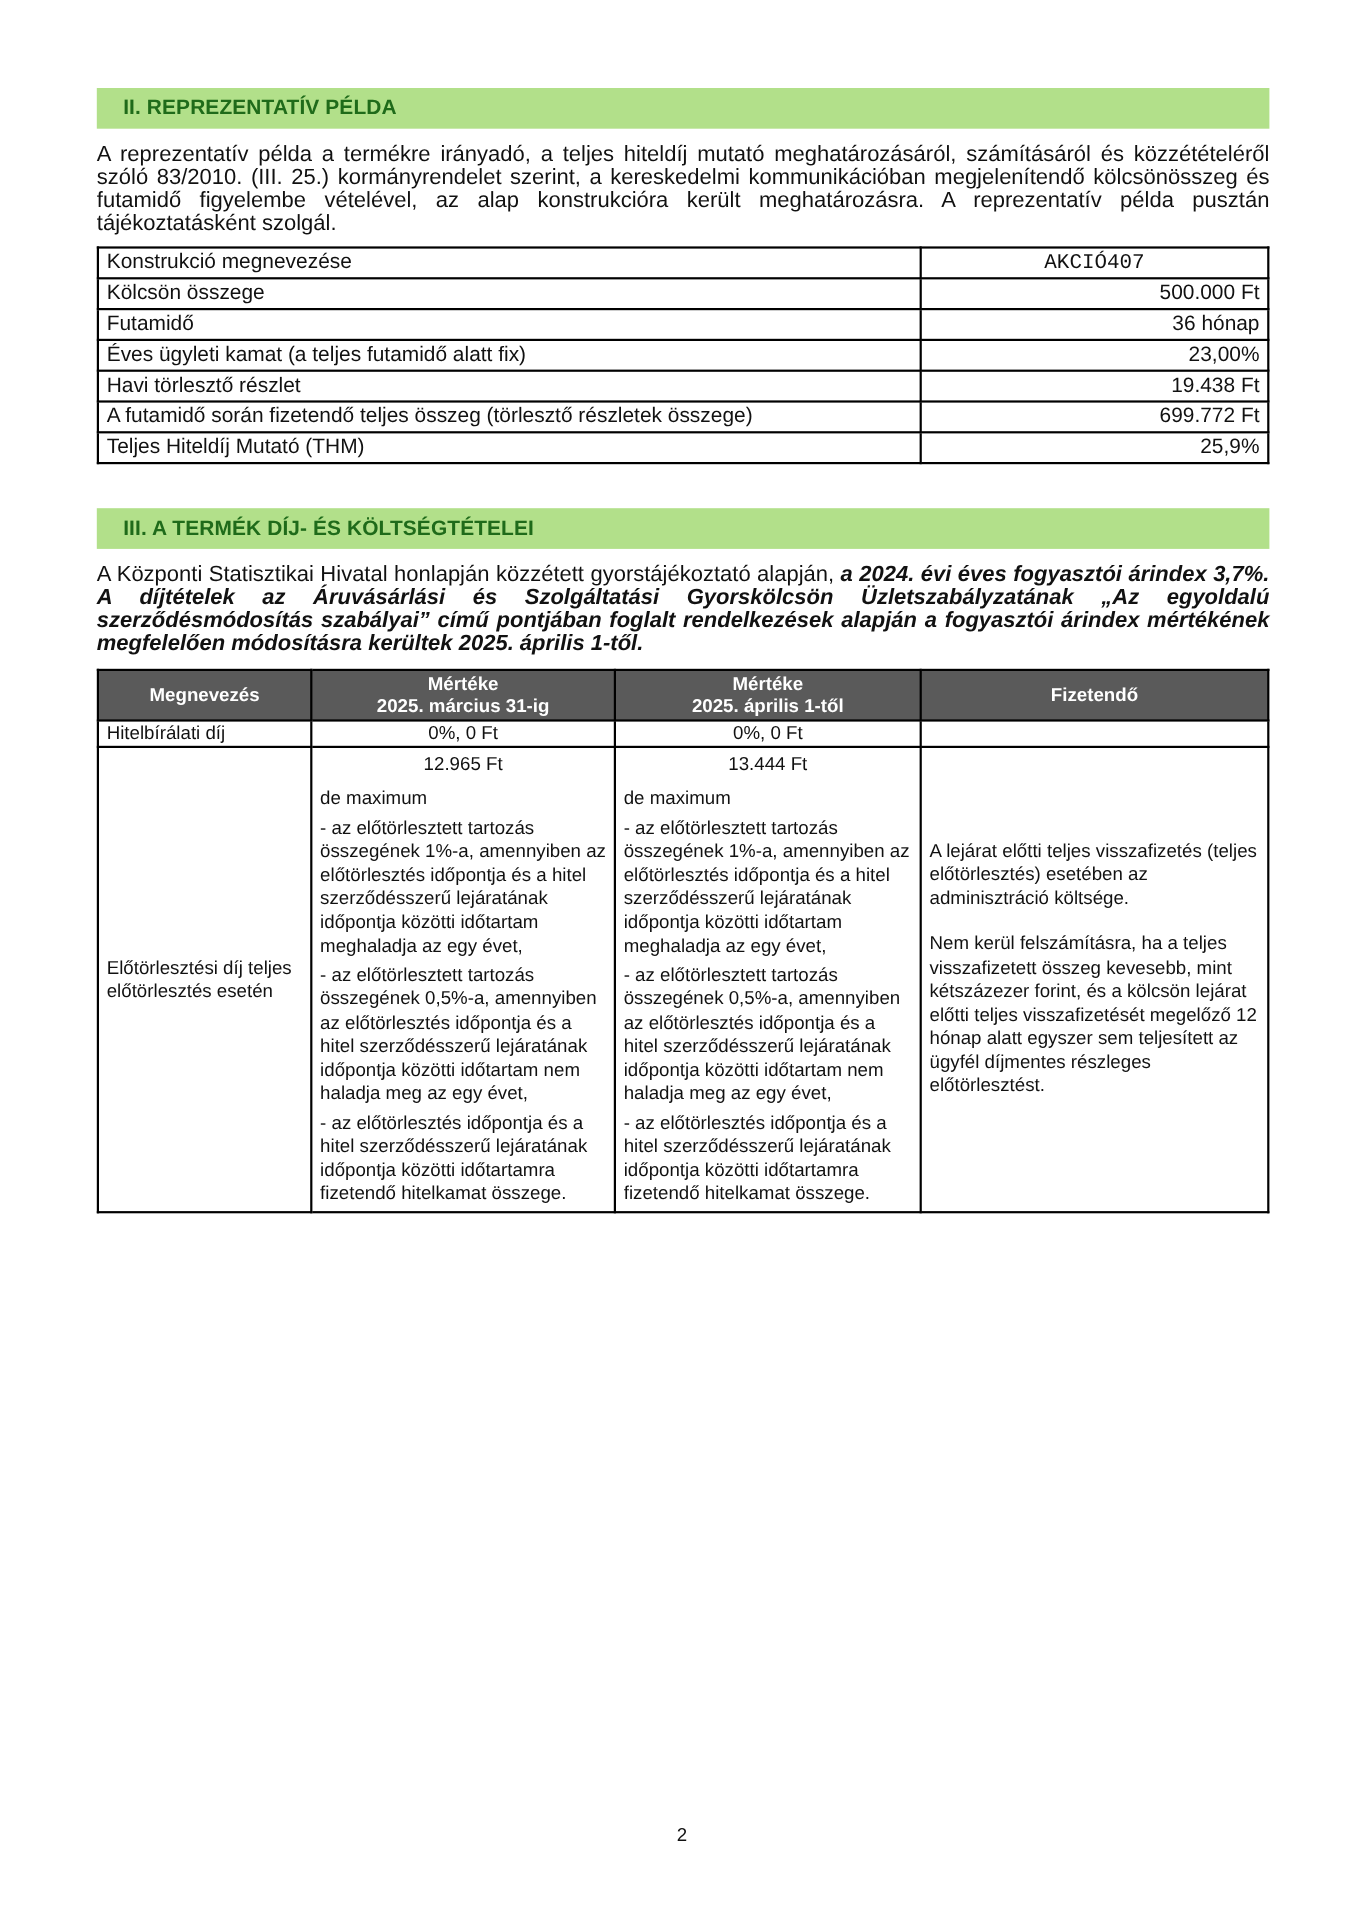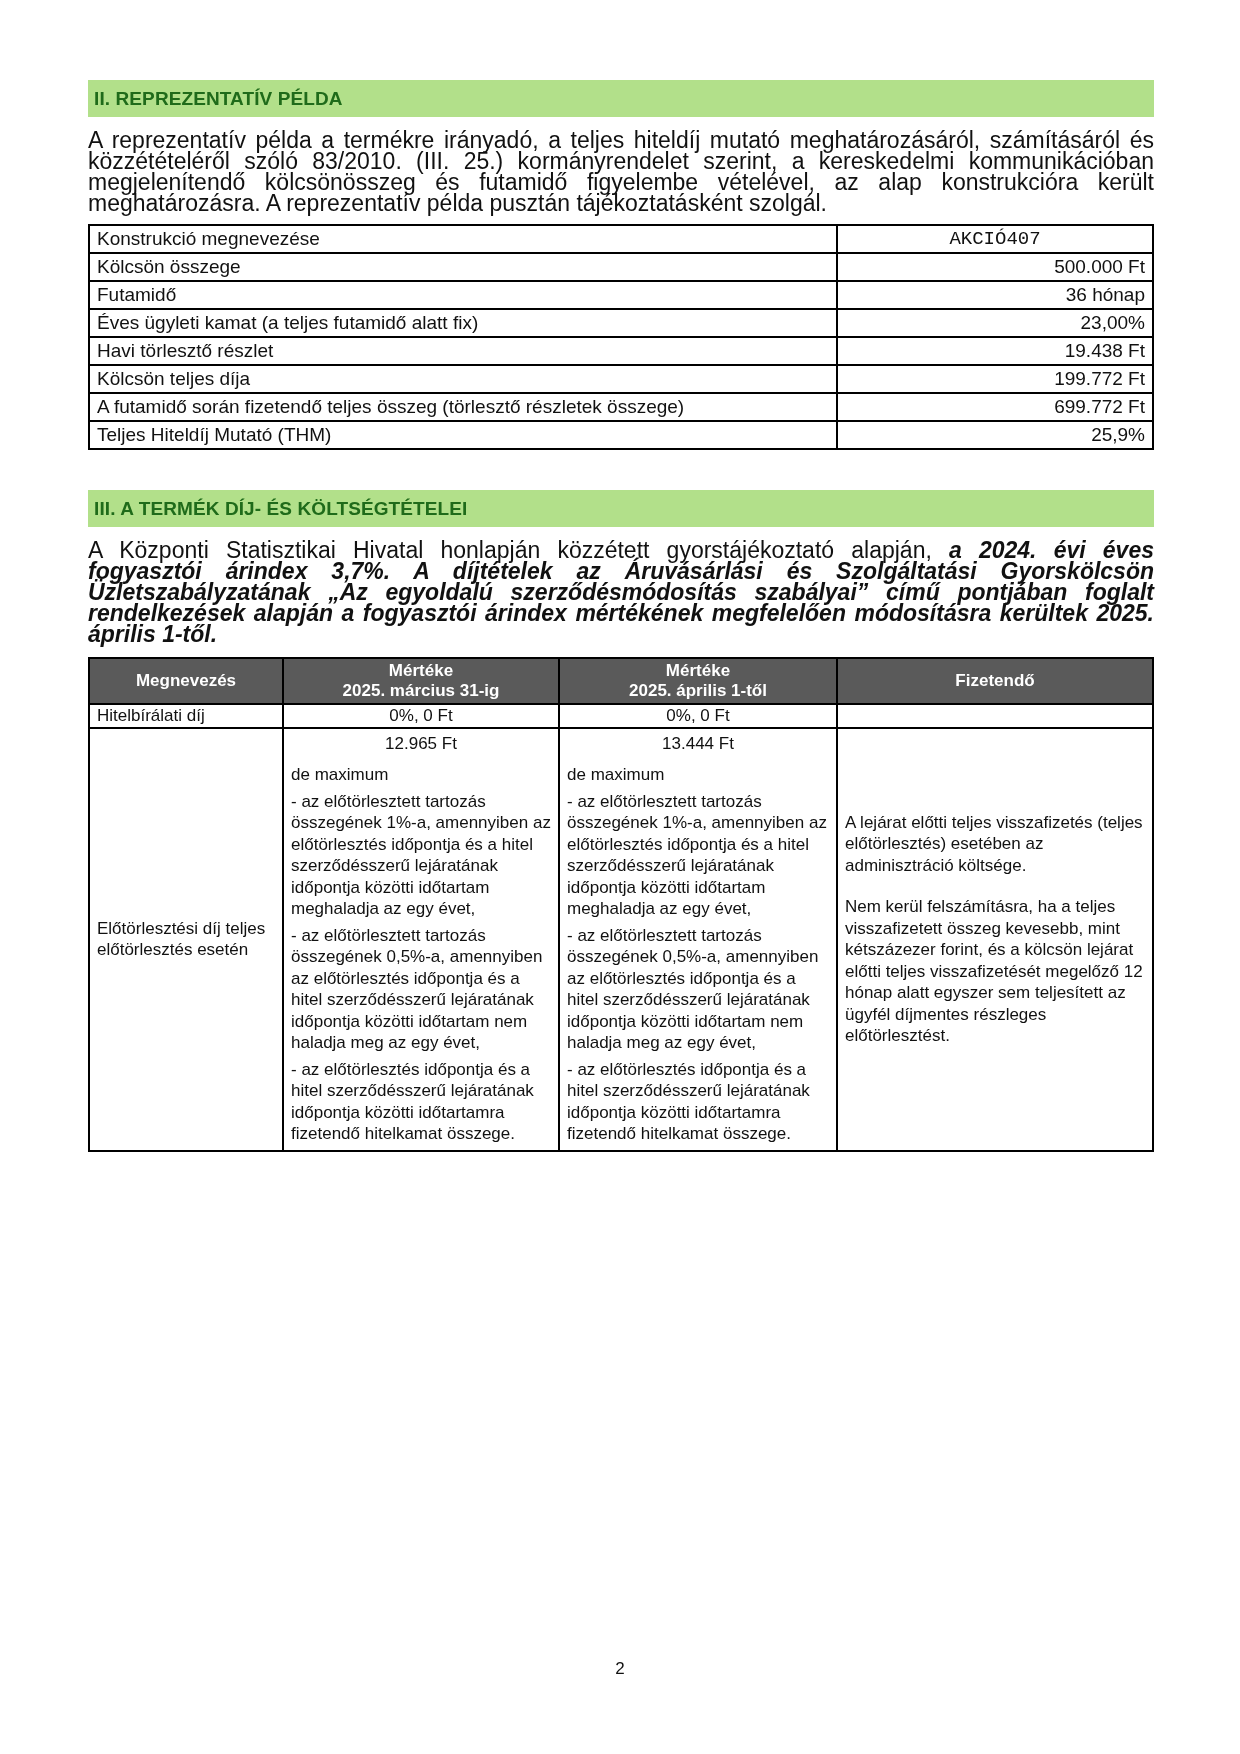--- a/index.html
+++ b/index.html
@@ -4,25 +4,25 @@
 <style>
   html, body { margin: 0; padding: 0; background: #ffffff; }
   body {
     width: 1240px; height: 1754px; position: relative;
     font-family: "Liberation Sans", sans-serif; color: #111;
     font-size: 17px;
   }
   .page { position: absolute; left: 88px; top: 80px; width: 1066px; }
   .section-band {
     background: #b2e08a; color: #1f6b1a; font-weight: bold;
-    font-size: 19px; height: 37px; line-height: 37px; padding-left: 6px;
+    font-size: 19px; height: 37px; line-height: 37px; padding-left: 24px;
     letter-spacing: 0.1px;
   }
   .para {
-    text-align: justify; line-height: 21px; margin: 13px 0 10px 0; font-size: 23px;
+    text-align: justify; line-height: 21px; margin: 13px 0 10px 0; font-size: 20px;
   }
   .para .bi { font-weight: bold; font-style: italic; }
   table.rep {
     width: 100%; border-collapse: collapse; border: 2px solid #000;
     font-size: 19px;
   }
   table.rep td {
     border: 2px solid #000; height: 26px; padding: 0 7px; line-height: 26px;
   }
   table.rep td.val { text-align: right; width: 300px; }
@@ -71,24 +71,20 @@
       <td>Futamidő</td>
       <td class="val">36 hónap</td>
     </tr>
     <tr>
       <td>Éves ügyleti kamat (a teljes futamidő alatt fix)</td>
       <td class="val">23,00%</td>
     </tr>
     <tr>
       <td>Havi törlesztő részlet</td>
       <td class="val">19.438 Ft</td>
-    </tr>
-    <tr>
-      <td>Kölcsön teljes díja</td>
-      <td class="val">199.772 Ft</td>
     </tr>
     <tr>
       <td>A futamidő során fizetendő teljes összeg (törlesztő részletek összege)</td>
       <td class="val">699.772 Ft</td>
     </tr>
     <tr>
       <td>Teljes Hiteldíj Mutató (THM)</td>
       <td class="val">25,9%</td>
     </tr>
   </tbody>

